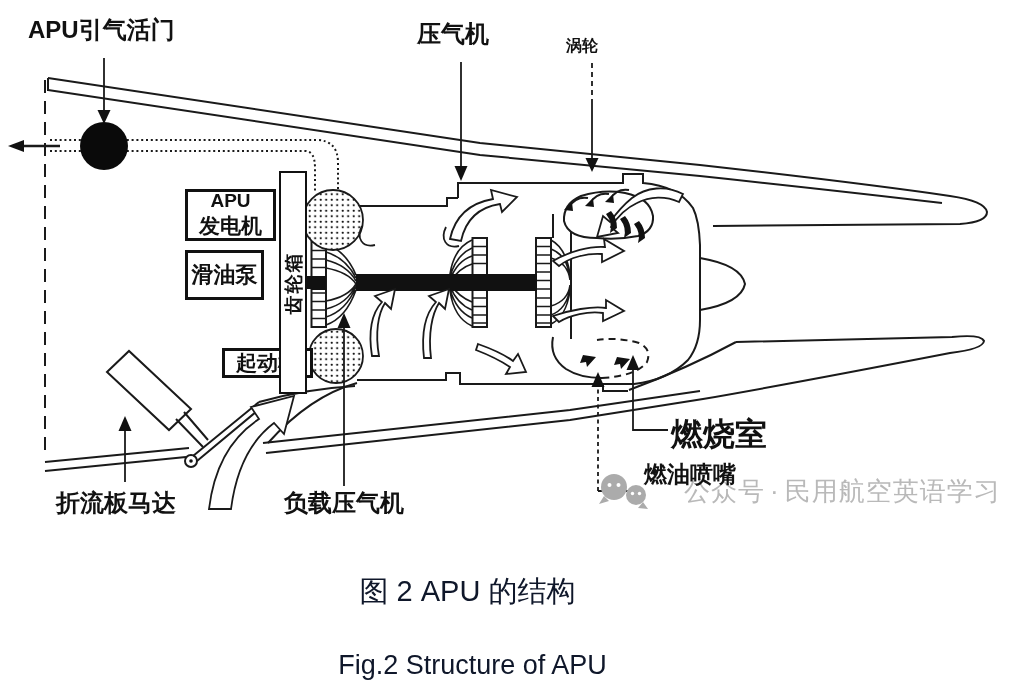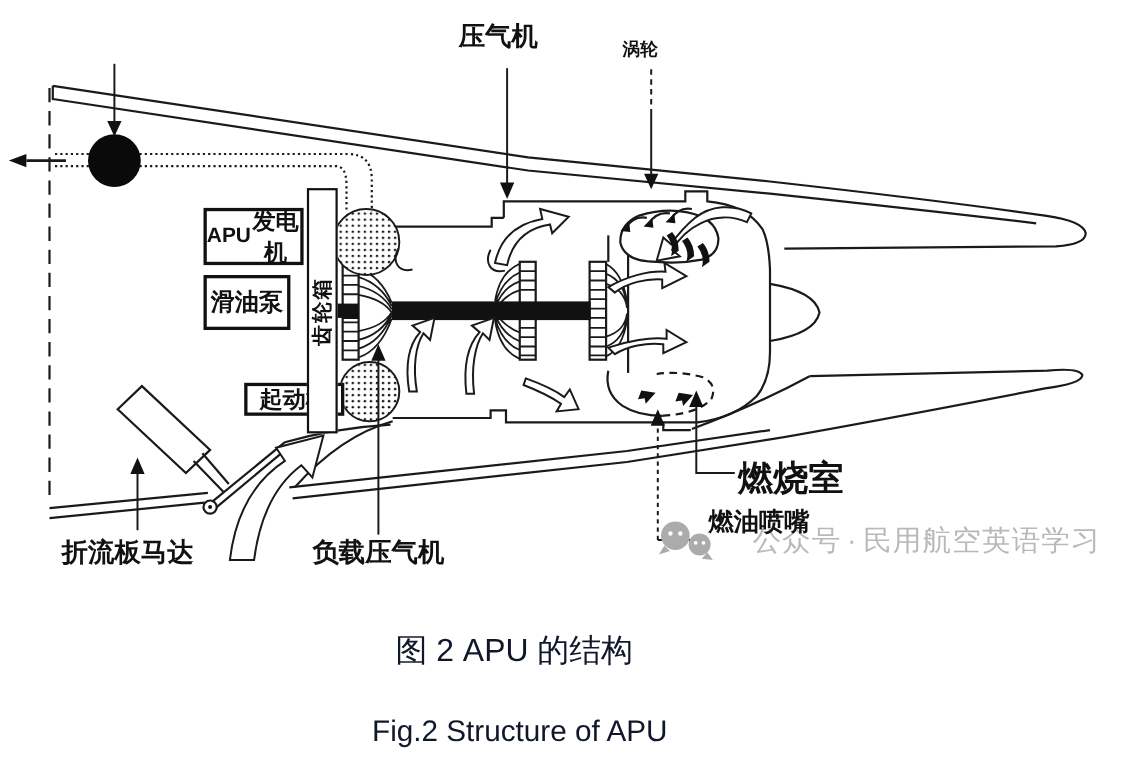--- a/index.html
+++ b/index.html
@@ -4,21 +4,21 @@
 <style>
   html,body{margin:0;padding:0;background:#fff;}
   .stage{position:relative;width:1024px;height:700px;background:#fff;overflow:hidden;
          font-family:"Liberation Sans","DejaVu Sans",sans-serif;color:#111;}
   .stage svg.diagram{position:absolute;left:0;top:0;z-index:1;}
   .wm{position:absolute;z-index:2;color:#b9b9b9;font-size:26px;font-weight:400;
       letter-spacing:1px;white-space:nowrap;}
   .wm .sep{margin:0 5px;}
   .lbl{position:absolute;z-index:3;font-weight:700;color:#111;white-space:nowrap;line-height:1.1;}
   .eqbox{position:absolute;z-index:3;background:#fff;border:3px solid #111;
-         display:flex;flex-direction:row;align-items:center;justify-content:center;
+         display:flex;flex-direction:column;align-items:center;justify-content:center;
          font-weight:700;color:#111;text-align:center;box-sizing:border-box;}
   .gearbox{position:absolute;z-index:3;background:#fff;border:2px solid #111;
          display:flex;align-items:center;justify-content:center;box-sizing:border-box;}
   .gearbox span{transform:rotate(-90deg);white-space:nowrap;font-weight:700;
          font-size:19px;letter-spacing:2px;color:#111;}
   .caption{position:absolute;z-index:3;left:0;text-align:center;color:#0f172a;font-weight:400;}
 </style>
 </head>
 <body>
 
@@ -158,20 +158,21 @@
         <circle cx="618.5" cy="485" r="2" fill="#fff"></circle>
       <circle cx="632.5" cy="493.5" r="1.7" fill="#fff"></circle>
         <circle cx="639.5" cy="493.5" r="1.7" fill="#fff"></circle>
     </g>
   </svg>
 
   <div class="wm" style="left:652px;top:474px;margin-left:32px;">
     <span>公众号</span><span class="sep">·</span><span>民用航空英语学习</span>
   </div>
 
+  <div class="lbl" style="left:28px;top:17px;font-size:24px;">APU引气活门</div>
   <div class="lbl" style="left:417px;top:21px;font-size:24px;">压气机</div>
   <div class="lbl" style="left:566px;top:17px;font-size:16px;margin-top:20px;">涡轮</div>
   <div class="lbl" style="left:56px;top:490px;font-size:24px;">折流板马达</div>
   <div class="lbl" style="left:284px;top:490px;font-size:24px;">负载压气机</div>
   <div class="lbl" style="left:671px;top:417px;font-size:32px;">燃烧室</div>
   <div class="lbl" style="left:644px;top:462px;font-size:23px;">燃油喷嘴</div>
 
   <div class="eqbox" style="left:185px;top:189px;width:91px;height:52px;">
     <div style="font-size:19px;">APU</div>
     <div style="font-size:21px;">发电机</div>

